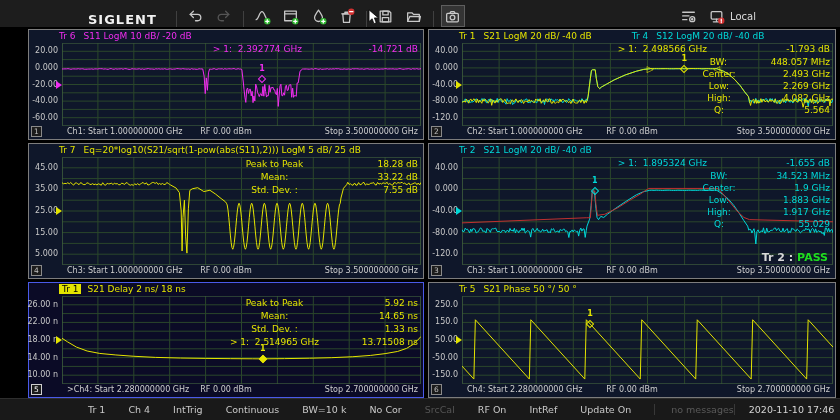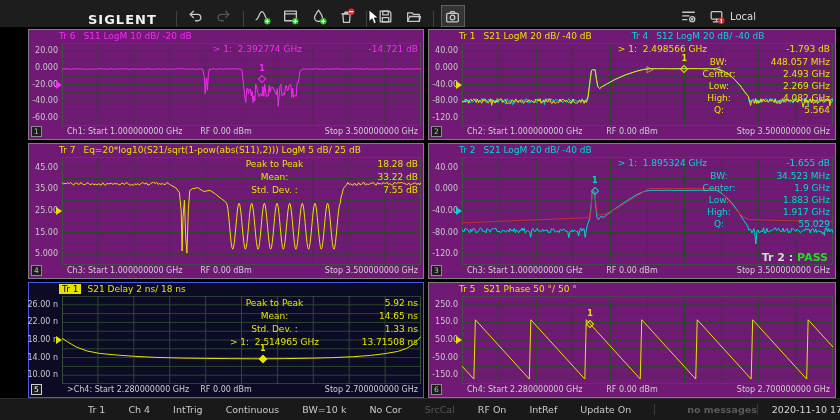--- a/index.html
+++ b/index.html
@@ -14,21 +14,21 @@
   .tsep{width:1px;height:16px;background:#404040;margin:0 5px;}
   .tb-right{margin-left:auto;display:flex;align-items:center;padding-right:84px;}
   .locallbl{color:#dcdcdc;font-size:10px;}
   .ico{stroke:#c8c8c8;fill:none;stroke-width:1.2;stroke-linecap:round;stroke-linejoin:round;}
   .ico.dim{stroke:#555;}
   .cursor{position:absolute;left:368px;top:9px;width:11px;height:16px;z-index:5;}
   
   .main{height:371px;background:#000;padding:2px 4px 0 28px;display:grid;
     grid-template-columns:396px 408px;grid-template-rows:111px 136px 116px;gap:3px 4px;}
   .gr1{grid-row:1}.gr2{grid-row:2}.gr3{grid-row:3}.gc1{grid-column:1}.gc2{grid-column:2}
-  .panel{border:1px solid #7d7d7d;background:#701a75;position:relative;display:flex;flex-direction:column;}
+  .panel{border:1px solid #7d7d7d;background:#0f172a;position:relative;display:flex;flex-direction:column;}
   .panel.active{border-color:#4a5ae8;background:#0b0b26;}
   .ptitle{height:13px;line-height:13px;font-size:9px;padding-left:30px;white-space:nowrap;display:flex;}
   .tgroup{margin-right:40px;white-space:pre;}
   .ttr{margin-right:8px;}
   .chip{background:#e4e400;color:#000;padding:0 3px;margin-right:6px;}
   .plotwrap{flex:1;display:flex;min-height:0;}
   .gutter{width:33px;position:relative;font-size:8px;color:#c9c9c9;}
   .yl{position:absolute;right:4px;width:40px;text-align:right;}
   .yl1{top:calc(10% - 5px)}.yl2{top:calc(30% - 5px)}.yl3{top:calc(50% - 5px)}.yl4{top:calc(70% - 5px)}.yl5{top:calc(90% - 5px)}
   .refarrow{position:absolute;right:0;top:50%;margin-top:-4px;width:0;height:0;
@@ -54,21 +54,21 @@
   .passline .pg{color:#1ede1e;}
   .c-mag{color:#f02df0}.c-yel{color:#e4e400}.c-cyn{color:#00d8d8}
   .mkd{position:absolute;width:6px;height:6px;border:1px solid;transform:translate(-50%,-50%) rotate(45deg);}
   .mkl{position:absolute;transform:translateX(-50%);font-size:8px;line-height:8px;font-weight:bold;}
   .bwt{position:absolute;transform:translate(-50%,-50%);font-size:9px;line-height:9px;}
   
   .statusbar{height:22px;background:#191919;border-top:1px solid #2e2e2e;display:flex;align-items:center;
     font-size:9.5px;color:#c9c9c9;padding-left:88px;white-space:nowrap;}
   .sbi{margin-right:23px;}
   .sbi.dim{color:#555;}
-  .sbmsg{color:#5a5a5a;border-left:1px solid #383838;padding-left:32px;flex:1;font-weight:bold;}
+  .sbmsg{color:#5a5a5a;border-left:1px solid #383838;padding-left:16px;flex:1;}
   .sbdate{border-left:1px solid #383838;padding:0 10px 0 14px;color:#d5d5d5;}
 </style>
 </head>
 <body>
 
 <div class="toolbar">
   <span class="brand">SIGLENT</span>
   <span class="tsep"></span>
   <span class="tbtn">
       <svg class="ico" viewBox="0 0 16 16">

